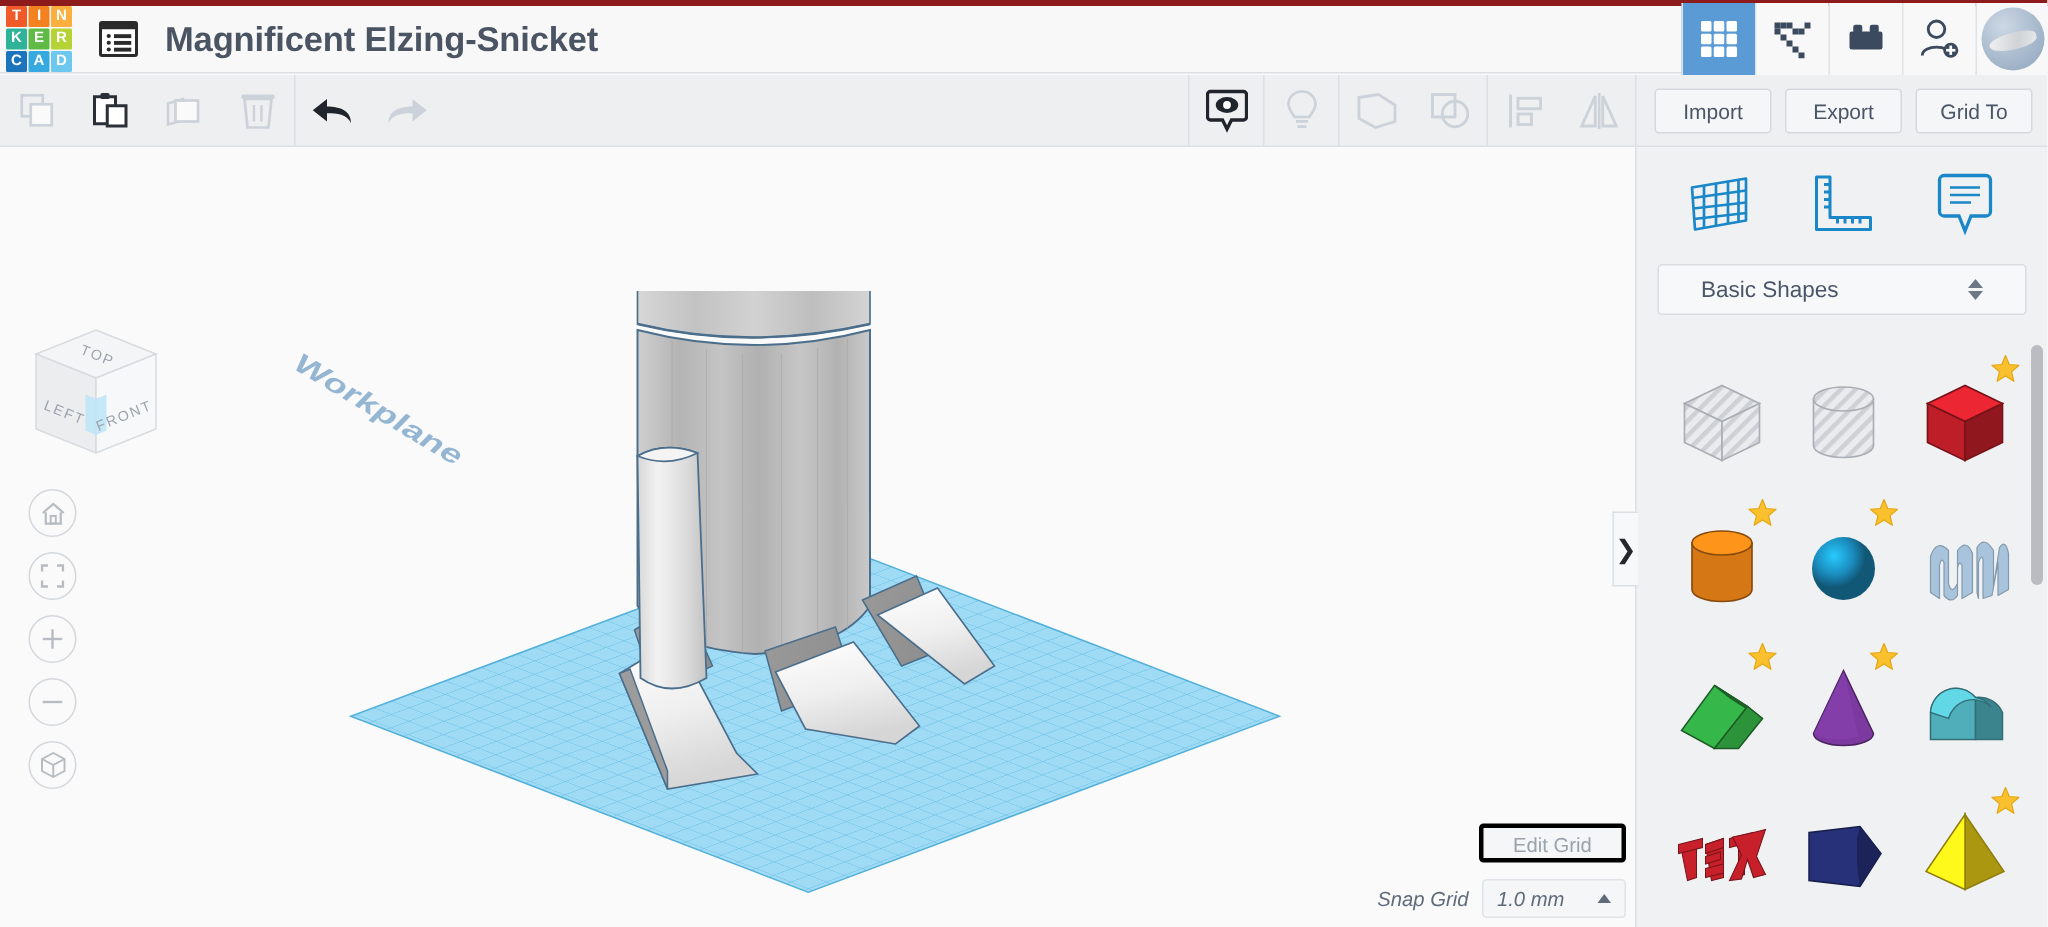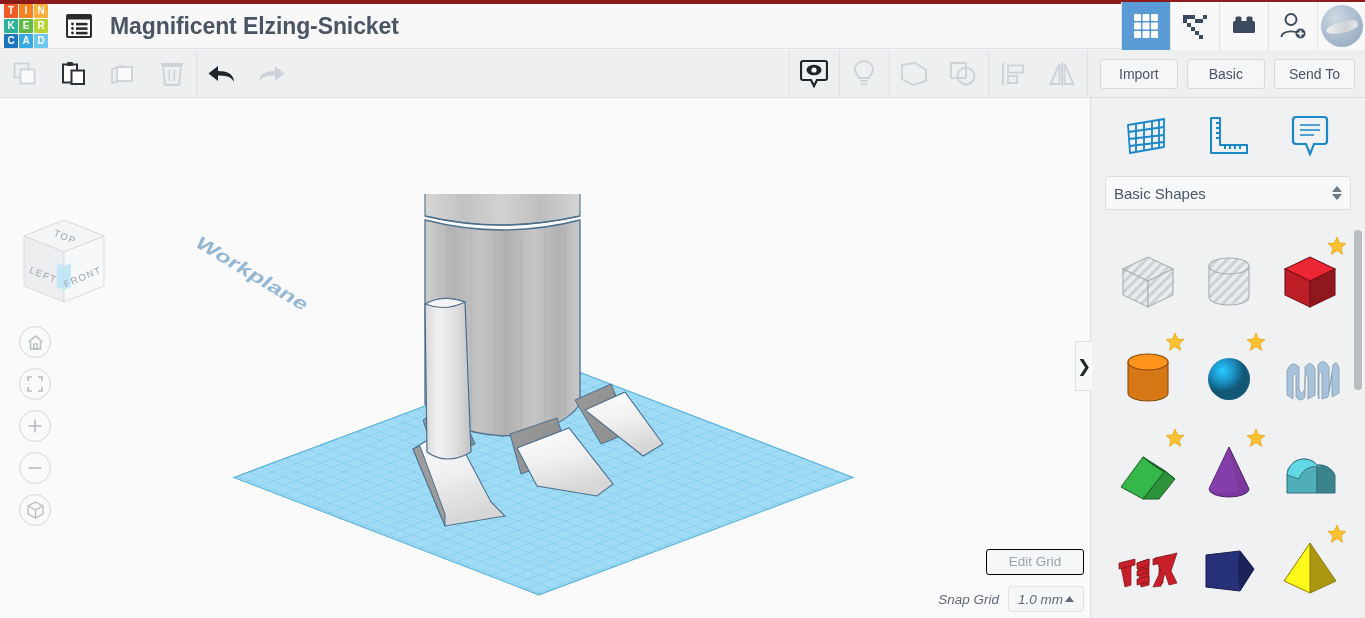--- a/index.html
+++ b/index.html
@@ -115,43 +115,43 @@
     transform-origin: left top; opacity: .72; letter-spacing: 0px;
   }
 
   
   .model { position: absolute; left: 325px; top: 96px; width: 420px; height: 340px; }
 
   
   .gridctl { position: absolute; right: 6px; bottom: 6px; text-align: right; }
   .editgrid {
     display: inline-block; min-width: 98px; height: 26px; line-height: 24px;
-    background: #f5f6f7; border: 1px solid #000000; border-radius: 3px;
+    background: #f5f6f7; border: 3px solid #000000; border-radius: 3px;
     font-size: 13.5px; color: #9aa3ad; padding: 0 12px; cursor: pointer; text-align: center;
   }
   .snaprow { margin-top: 11px; display: flex; align-items: center; justify-content: flex-end; gap: 9px; font-style: italic; }
   .snaplabel { font-size: 13.5px; color: #5f6b7a; }
   .snapsel {
     min-width: 74px; height: 26px; background: #f5f6f7;
     border: 1px solid #dfe2e6; border-radius: 3px;
-    display: flex; align-items: center; justify-content: center; gap: 2px;
+    display: flex; align-items: center; justify-content: center; gap: 22px;
     font-size: 13.5px; color: #5f6b7a; padding: 0 9px; cursor: pointer;
   }
 
   
   .rpanel {
     position: absolute; top: 98px; right: 0; width: 275px; height: 520px;
     background: #f0f1f3; border-left: 1px solid #dcdfe3;
   }
   .rp-icons { height: 76px; display: flex; align-items: center; justify-content: space-around; padding: 0 14px; }
   .rp-icon { width: 52px; height: 46px; display: flex; align-items: center; justify-content: center; cursor: pointer; }
   .rp-select {
     margin: 2px 14px 0 14px; height: 34px;
     background: #f7f8f9; border: 1px solid #d9dce0; border-radius: 3px;
-    display: flex; align-items: center; padding: 0 8px;
+    display: flex; align-items: center; padding: 0 28px;
     font-size: 15px; color: #4a5568; cursor: pointer;
   }
   .rp-select .caretbox { margin-left: auto; display: flex; flex-direction: column; gap: 2px; align-items: center; }
   .shapes {
     position: absolute; top: 128px; left: 0; width: 275px; height: 392px;
     padding: 8px 16px 0 16px;
     display: grid; grid-template-columns: repeat(3, 1fr); grid-auto-rows: 96px;
     overflow: hidden;
   }
   .shape-cell { position: relative; display: flex; align-items: center; justify-content: center; cursor: pointer; }
@@ -371,22 +371,22 @@
         <path d="M11.5 3 L11.5 23 L2.5 23 Z" fill="none" stroke="#ccd2d9" stroke-width="1.9"></path>
         <path d="M16.5 3 L16.5 23 L25.5 23 Z" fill="none" stroke="#ccd2d9" stroke-width="1.9"></path>
         <rect x="13.2" y="1" width="1.8" height="24" fill="#ccd2d9"></rect>
       </svg>
     </div>
 
     <div class="tb-sep"></div>
 
     <div class="tb-actions">
       <button>Import</button>
-      <button>Basic</button>
-      <button>Send To</button>
+      <button>Export</button>
+      <button>Grid To</button>
     </div>
   </div>
 
   <div class="canvas">
 
     <svg class="workplane" viewBox="0 0 450 245" style="overflow:visible">
       <defs>
         <pattern id="wpgrid" width="11.6" height="11.6" patternUnits="userSpaceOnUse">
           <rect width="11.6" height="11.6" fill="#9fdbf4"></rect>
           <path d="M0 0 H11.6 M0 0 V11.6" stroke="#5ab6e0" stroke-width="0.7"></path>

